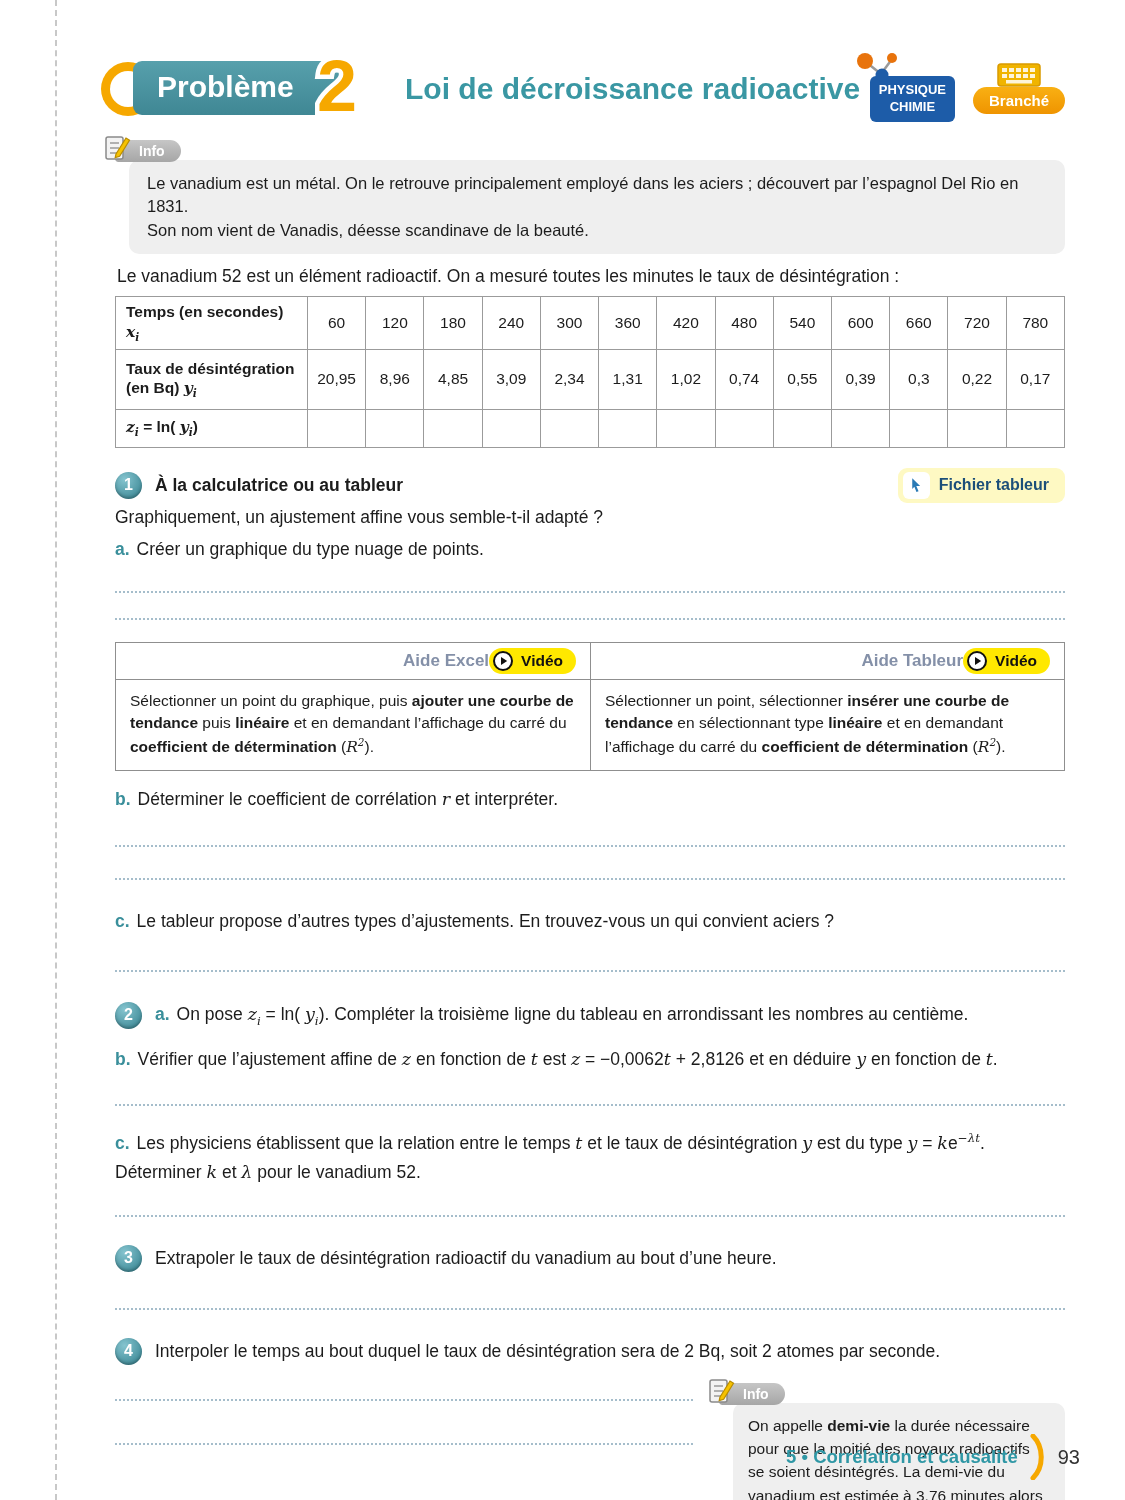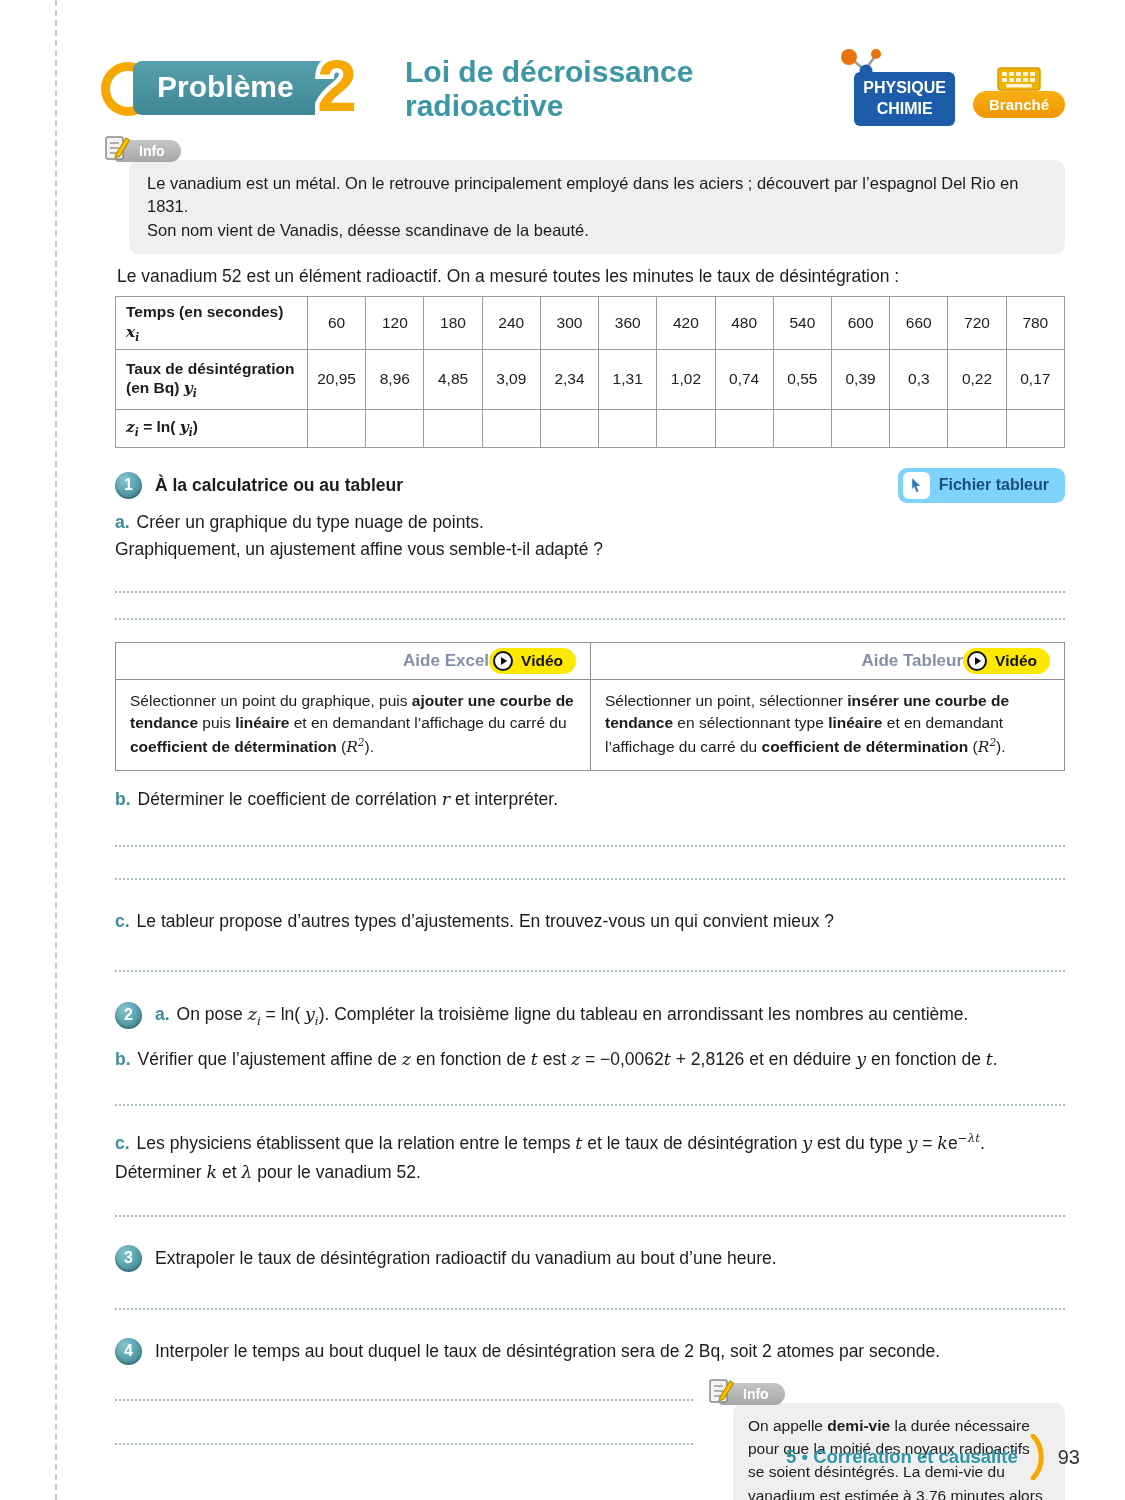--- a/index.html
+++ b/index.html
@@ -13,21 +13,21 @@
   .header { display:flex; align-items:center; height:78px; margin-bottom:12px; }
   .problem-badge { position:relative; width:248px; height:64px; flex:0 0 auto; }
   .arc { position:absolute; left:-14px; top:5px; width:54px; height:54px; border-radius:50%;
          border:9px solid #f6a800; border-right-color:transparent; }
   .plabel { position:absolute; left:18px; top:4px; background:linear-gradient(#57a0ac,#3f8794);
             color:#fff; font-weight:bold; font-size:30px; padding:9px 46px 11px 24px; border-radius:9px; }
   .pnum { position:absolute; right:-16px; top:-16px; }
   .pnum text { font-family:"Liberation Sans",sans-serif; }
   .title { font-size:30px; font-weight:bold; color:#3a97a3; margin-left:42px; flex:1 1 auto; }
   .badges { display:flex; gap:18px; align-items:flex-end; padding-top:20px; flex:0 0 auto; }
-  .pc-badge { position:relative; background:#1d5ca8; color:#fff; font-weight:bold; font-size:16px;
+  .pc-badge { position:relative; background:#1d5ca8; color:#fff; font-weight:bold; font-size:13px;
               text-align:center; padding:6px 9px; border-radius:6px; line-height:1.3; min-width:72px; }
   .molecule { position:absolute; top:-26px; left:-16px; }
   .br-badge { position:relative; background:linear-gradient(#f9b013,#ef9400); color:#fff; font-weight:bold;
               font-size:15px; padding:5px 16px; border-radius:16px; margin-bottom:8px; }
   .keyboard { position:absolute; top:-28px; left:50%; transform:translateX(-50%); }
 
   
   .info-wrap { margin-bottom:12px; }
   .info-tag { position:relative; display:inline-flex; align-items:center;
               background:linear-gradient(#c6c6c6,#a6a6a6); color:#fff; font-size:14px; font-weight:bold;
@@ -57,21 +57,21 @@
   .q-title { font-weight:bold; font-size:17.5px; margin-left:13px;text-align:center; }
   .q-text { font-size:17.5px; margin-left:13px; }
   .qline { font-size:17.5px; line-height:1.45; }
   .letter { color:#3a8f9b; font-weight:bold; margin-right:7px; }
   .b { font-weight:bold; }
   .i { font-style:italic; font-family:"DejaVu Serif","Liberation Serif",serif; }
   sup, sub { font-size:68%; }
   .dots { border-bottom:2px dotted #a5bdcb; height:2px; }
 
   .file-btn { margin-left:auto; display:inline-flex; align-items:center; gap:9px;
-              background:#7dd3fc; border-radius:9px; padding:4px 16px 4px 5px;
+              background:#fef9c3; border-radius:9px; padding:4px 16px 4px 5px;
               color:#1c4f79; font-weight:bold; font-size:16px; cursor:pointer; }
   .file-icon { width:27px; height:27px; background:#fff; border-radius:6px;
                display:flex; align-items:center; justify-content:center; }
 
   
   .aide { display:grid; grid-template-columns:1fr 1fr; border:1.6px solid #8f8f8f; margin-top:22px; }
   .aide-head { display:flex; align-items:center; justify-content:flex-end;
                border-bottom:1.6px solid #8f8f8f; padding:5px 14px; }
   .aide-head .aide-title { color:#8490a8; font-weight:bold; font-size:17px; }
   .aide-right { border-left:1.6px solid #8f8f8f; }
@@ -218,24 +218,24 @@
       <div class="file-btn">
         <span class="file-icon">
           <svg width="18" height="18" viewBox="0 0 24 24">
             <path d="M7 3 L17.5 13.2 L12.4 13.4 L15.4 20.2 L12.6 21.3 L9.8 14.4 L7 17.2 Z" fill="#2a7ab5"></path>
           </svg>
         </span>
         <span>Fichier tableur</span>
       </div>
     </div>
 
+    <div class="qline" style="margin-top:2px;">Graphiquement, un ajustement affine vous semble-t-il adapté ?</div>
     <div class="qline" style="margin-top:7px;">
       <span class="letter">a.</span><span>Créer un graphique du type nuage de points.</span>
     </div>
-    <div class="qline" style="margin-top:2px;">Graphiquement, un ajustement affine vous semble-t-il adapté ?</div>
 
     <div class="dots" style="margin-top:28px;"></div>
     <div class="dots" style="margin-top:25px;"></div>
 
     <div class="aide">
       <div class="aide-head">
         <span class="aide-title">Aide Excel</span>
         <span class="video-pill">
           <svg width="22" height="22" viewBox="0 0 22 22">
             <circle cx="11" cy="11" r="9" fill="#fff" stroke="#111" stroke-width="2"></circle>
@@ -259,21 +259,21 @@
     </div>
 
     <div class="qline" style="margin-top:16px;">
       <span class="letter">b.</span><span><span>Déterminer le coefficient de corrélation </span><span class="i">r</span><span> et interpréter.</span></span>
     </div>
 
     <div class="dots" style="margin-top:32px;"></div>
     <div class="dots" style="margin-top:31px;"></div>
 
     <div class="qline" style="margin-top:29px;">
-      <span class="letter">c.</span><span>Le tableur propose d’autres types d’ajustements. En trouvez-vous un qui convient mieux ?</span>
+      <span class="letter">c.</span><span>Le tableur propose d’autres types d’ajustements. En trouvez-vous un qui convient aciers ?</span>
     </div>
 
     <div class="dots" style="margin-top:36px;"></div>
 
     <div class="q-row" style="margin-top:30px;">
       <div class="q-circle">2</div>
       <div class="q-text">
         <span class="letter">a.</span><span><span>On pose </span><span class="i">z</span><sub class="i">i</sub><span> = ln( </span><span class="i">y</span><sub class="i">i</sub><span>). Compléter la troisième ligne du tableau en arrondissant les nombres au centième.</span></span>
       </div>
     </div>

